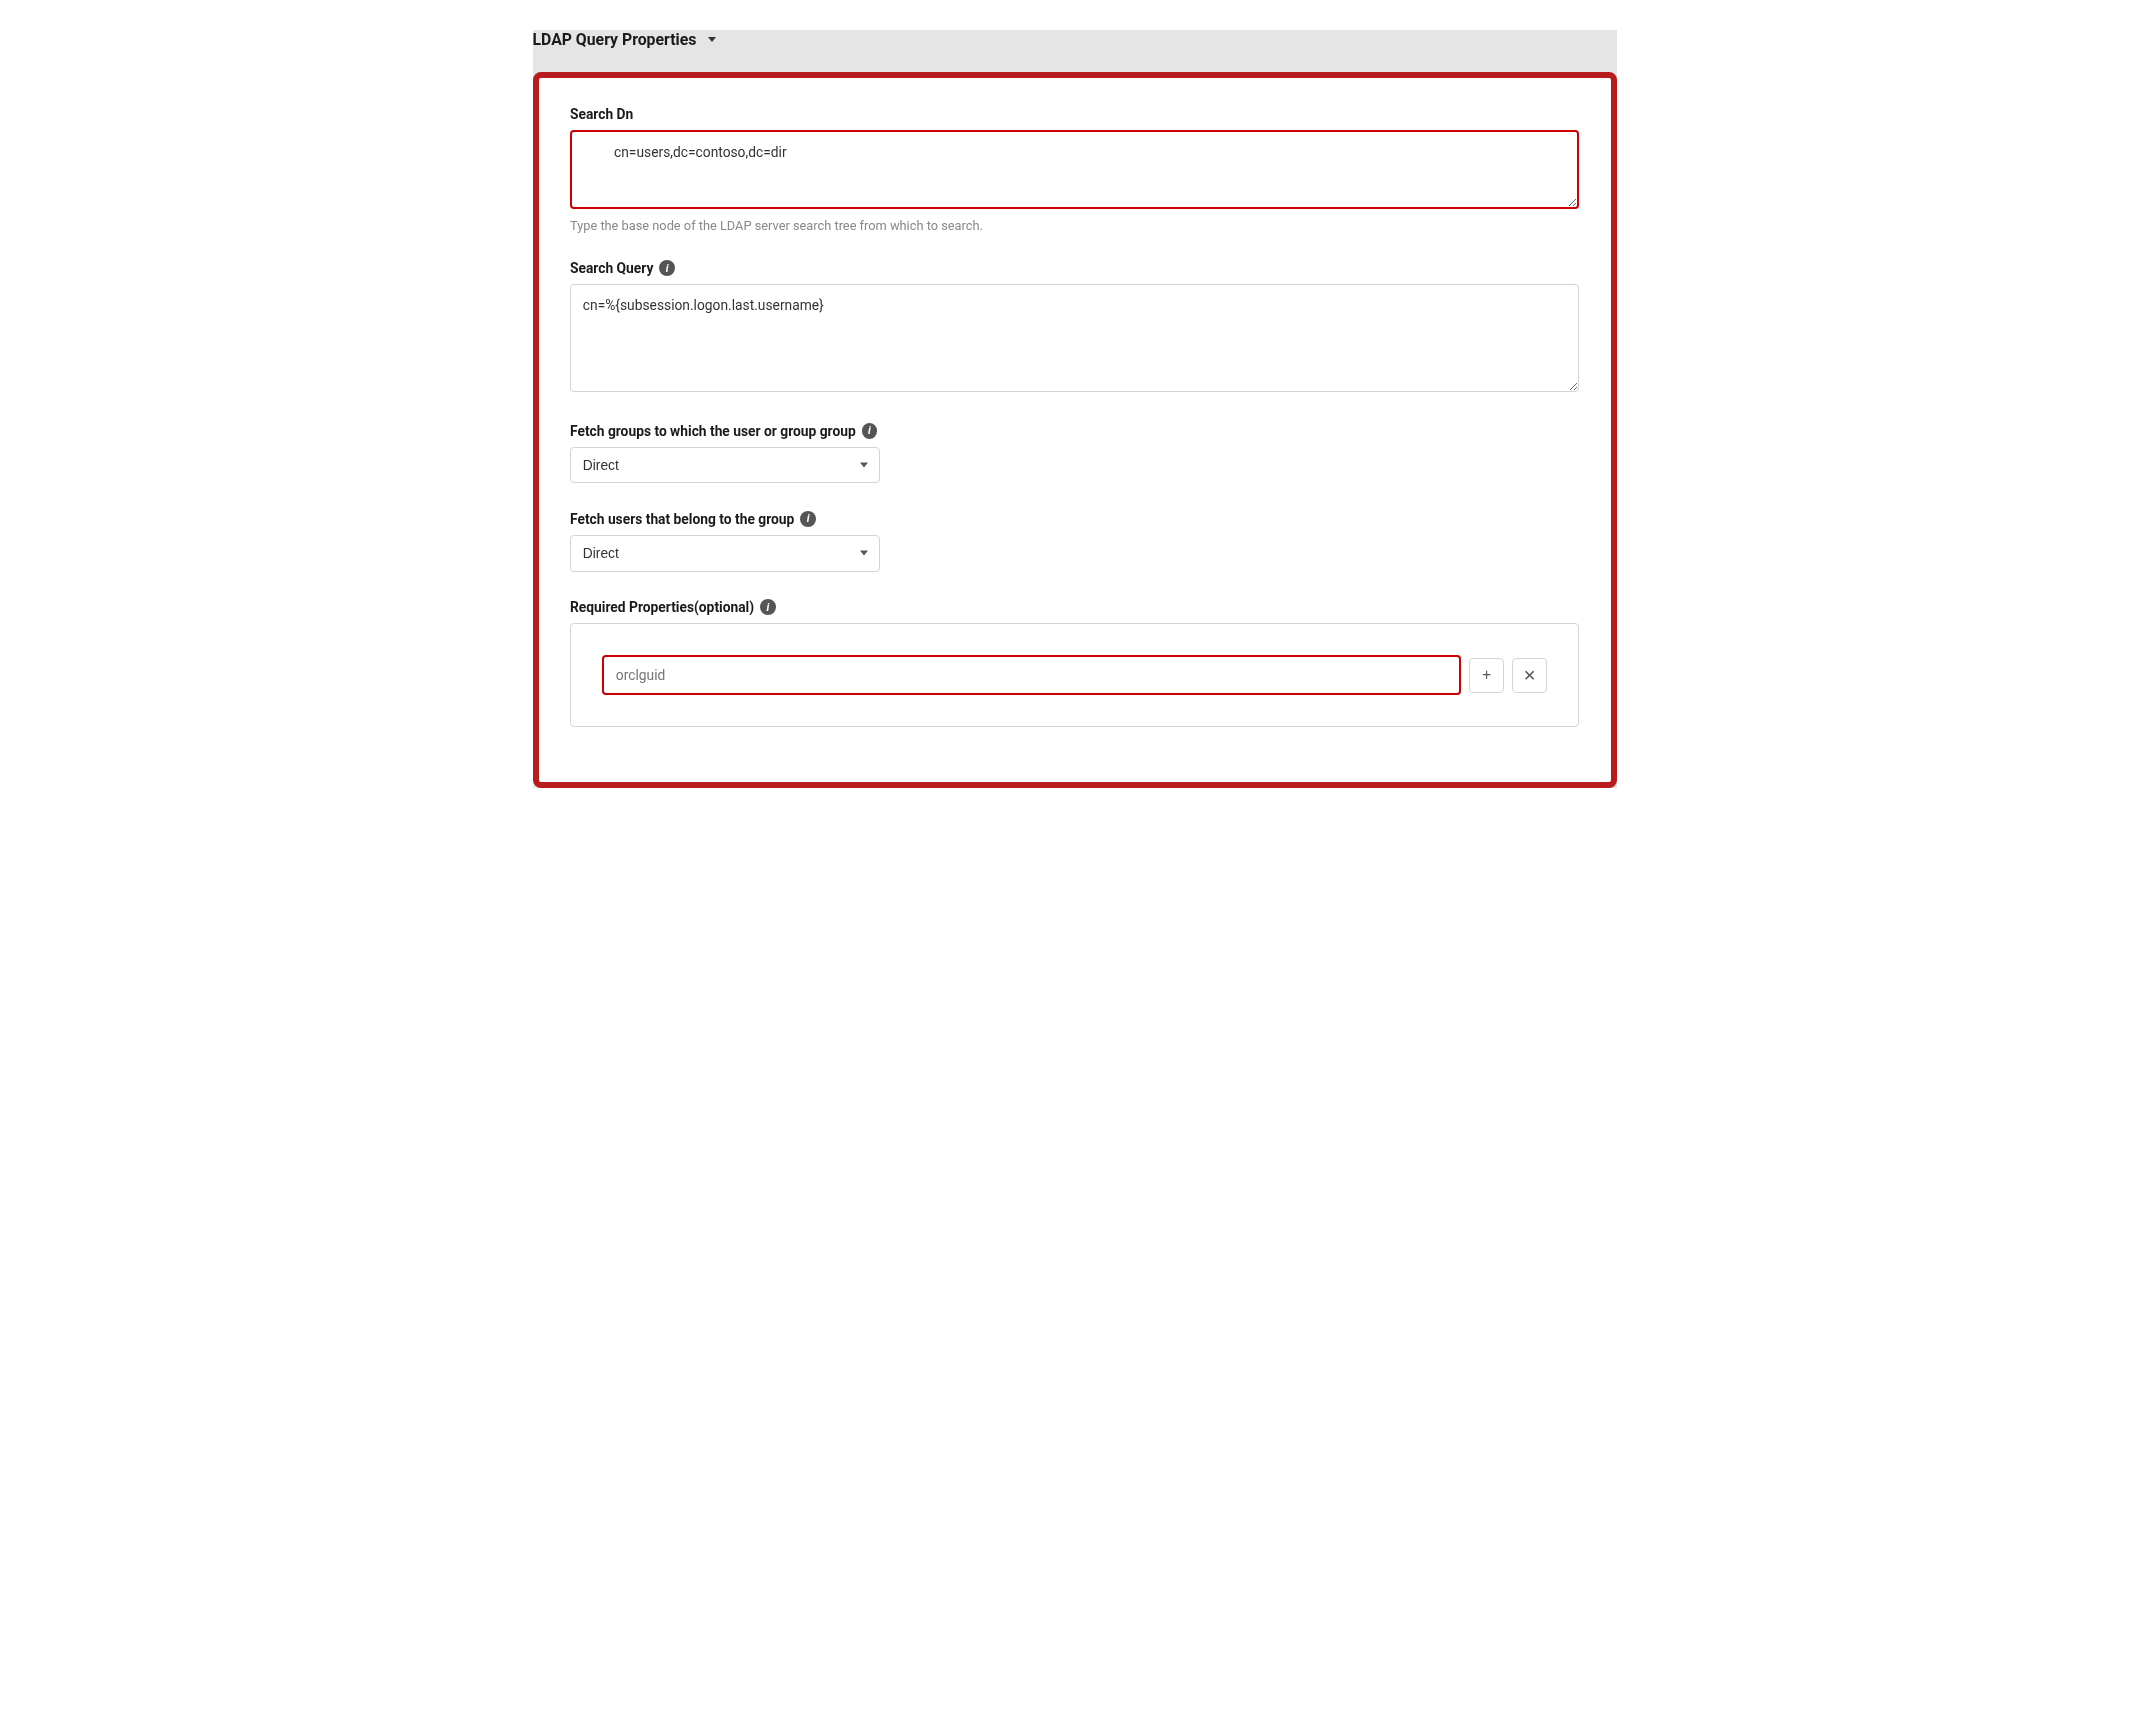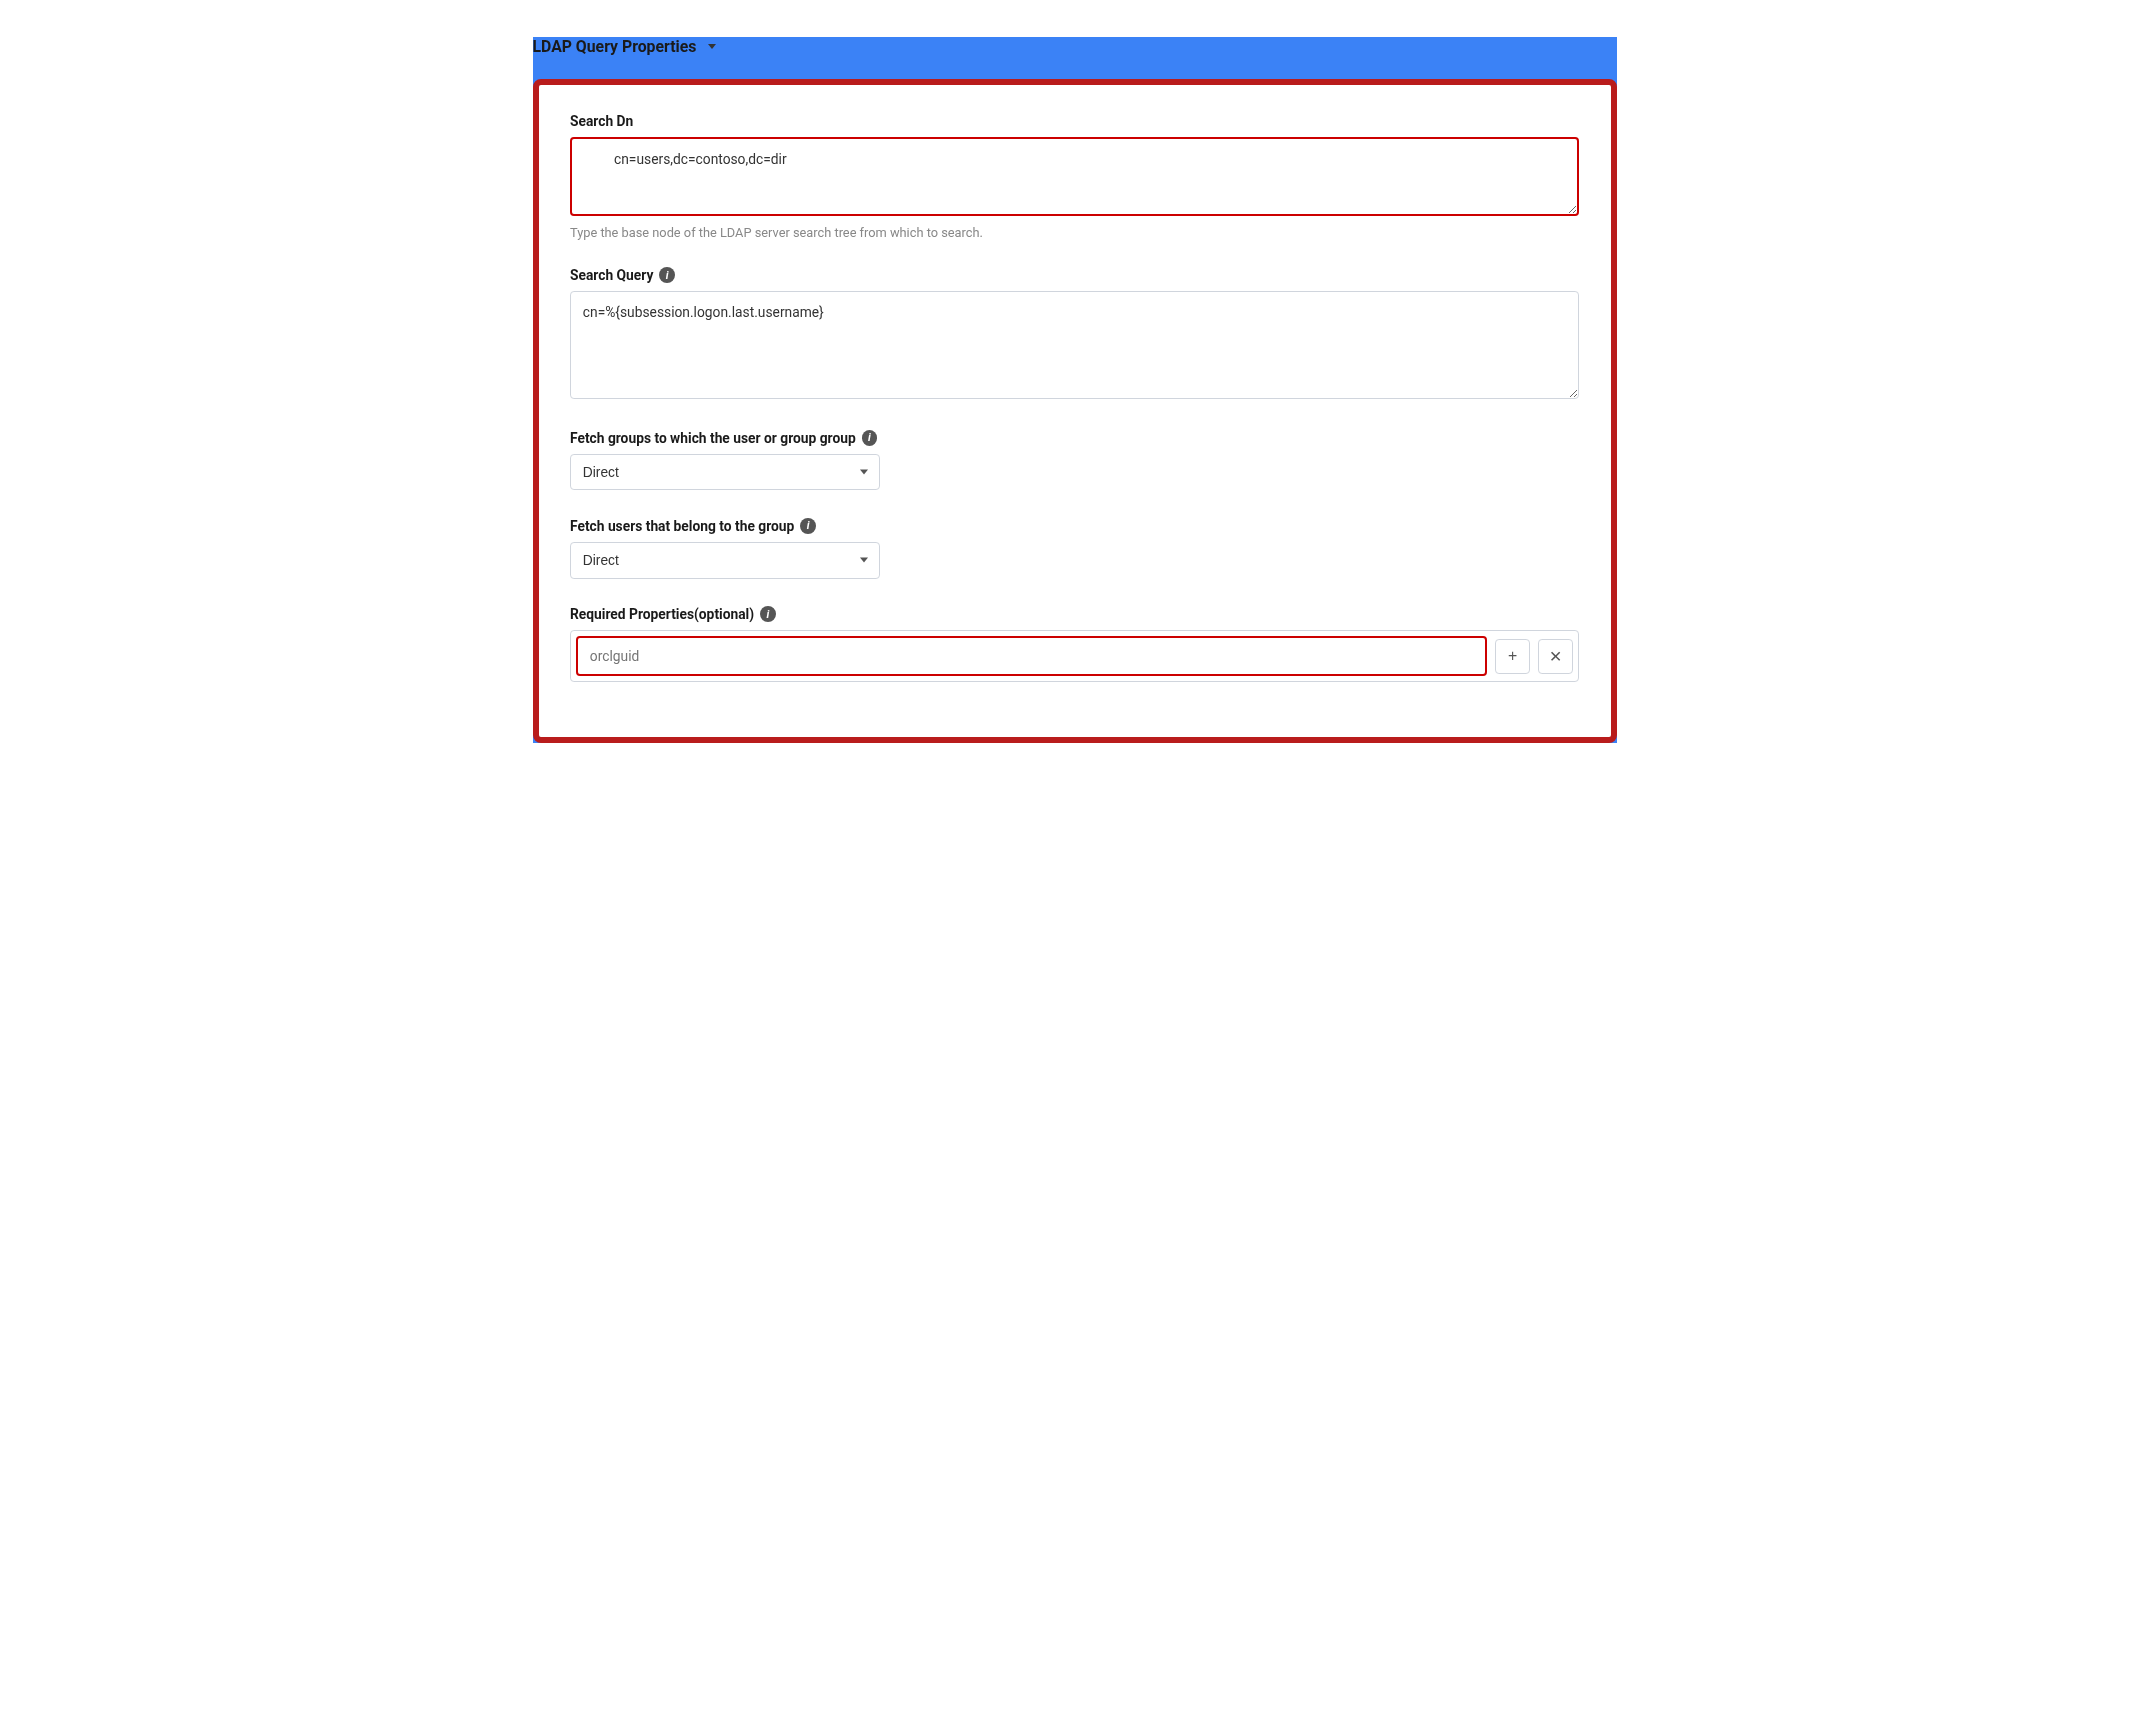--- a/index.html
+++ b/index.html
@@ -11,22 +11,22 @@
     body {
       background: #ffffff;
       font-family: -apple-system, BlinkMacSystemFont, 'Segoe UI', Roboto, sans-serif;
       font-size: 13.8px;
       color: #333;
       padding: 29.6px;
     }
 
     .page-container {
       max-width: 1084px;
-      margin: 7px auto;
-      background: #3b82f6;
+      margin: 0 auto;
+      background: #e5e5e5;
     }
 
     .section-header {
       display: flex;
       align-items: center;
       gap: 7.9px;
       margin-bottom: 15.8px;
       padding-bottom: 7.9px;
     }
 
@@ -182,21 +182,21 @@
       justify-content: center;
       cursor: pointer;
       font-size: 15.8px;
       color: #555;
       flex-shrink: 0;
     }
 
     .attr-container {
       border: 1px solid #d0d5dd;
       border-radius: 3.9px;
-      padding: 5px;
+      padding: 31px;
       background: #fff;
     }
   </style>
 </head>
 <body>
 
 <div class="page-container">
 
   <div class="section-header">
     <span class="section-title">LDAP Query Properties</span>

